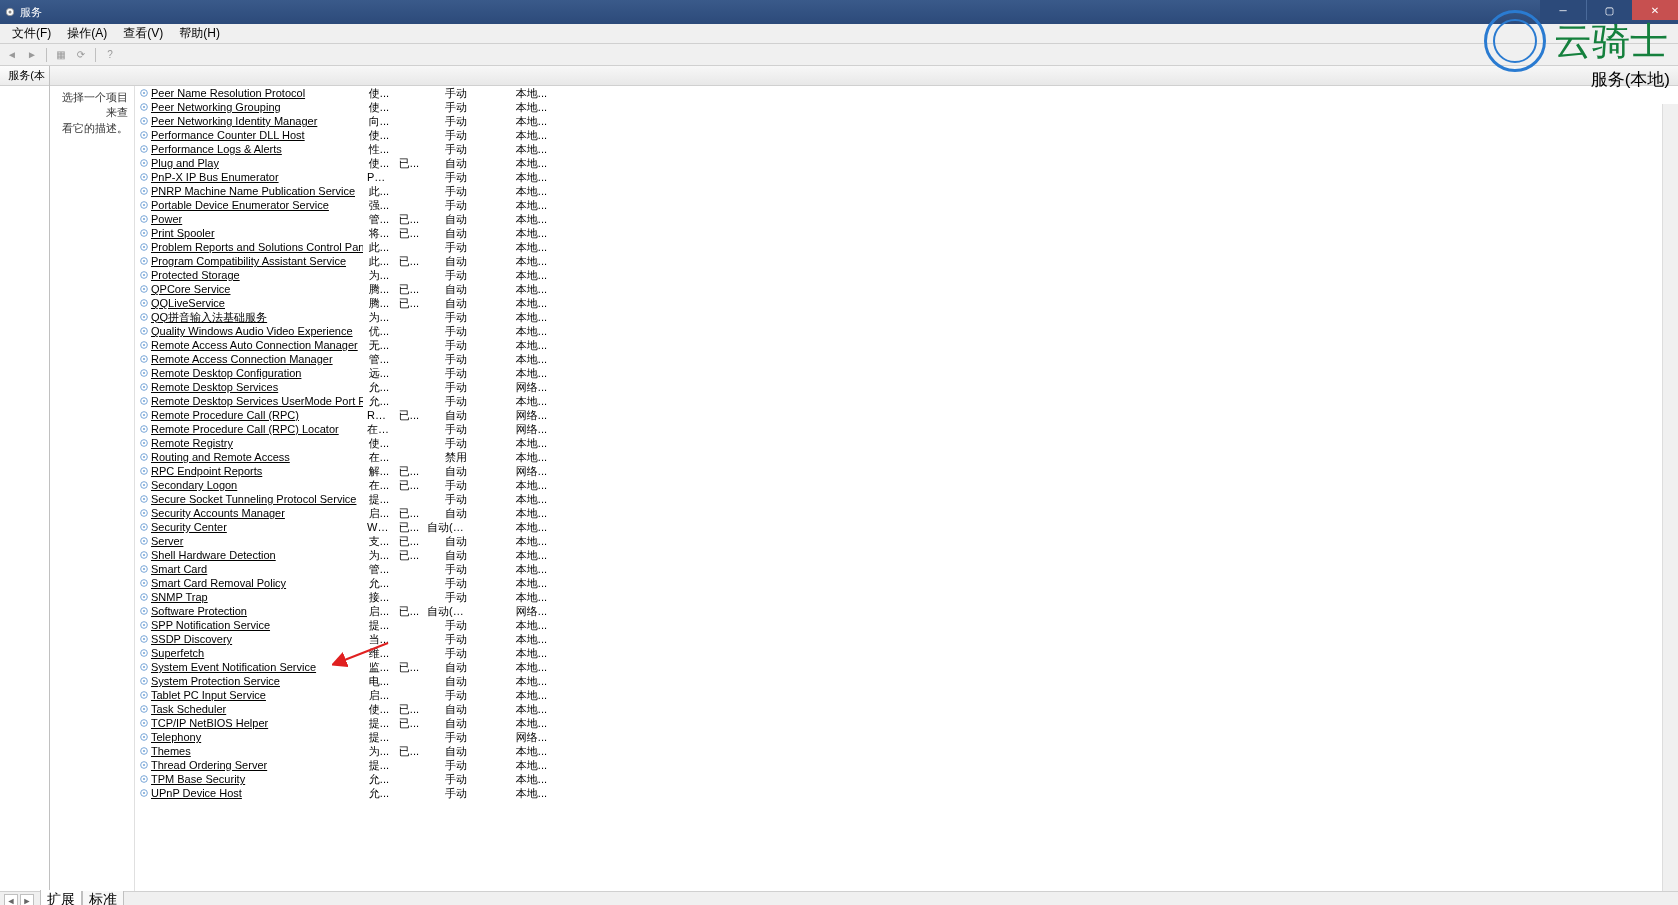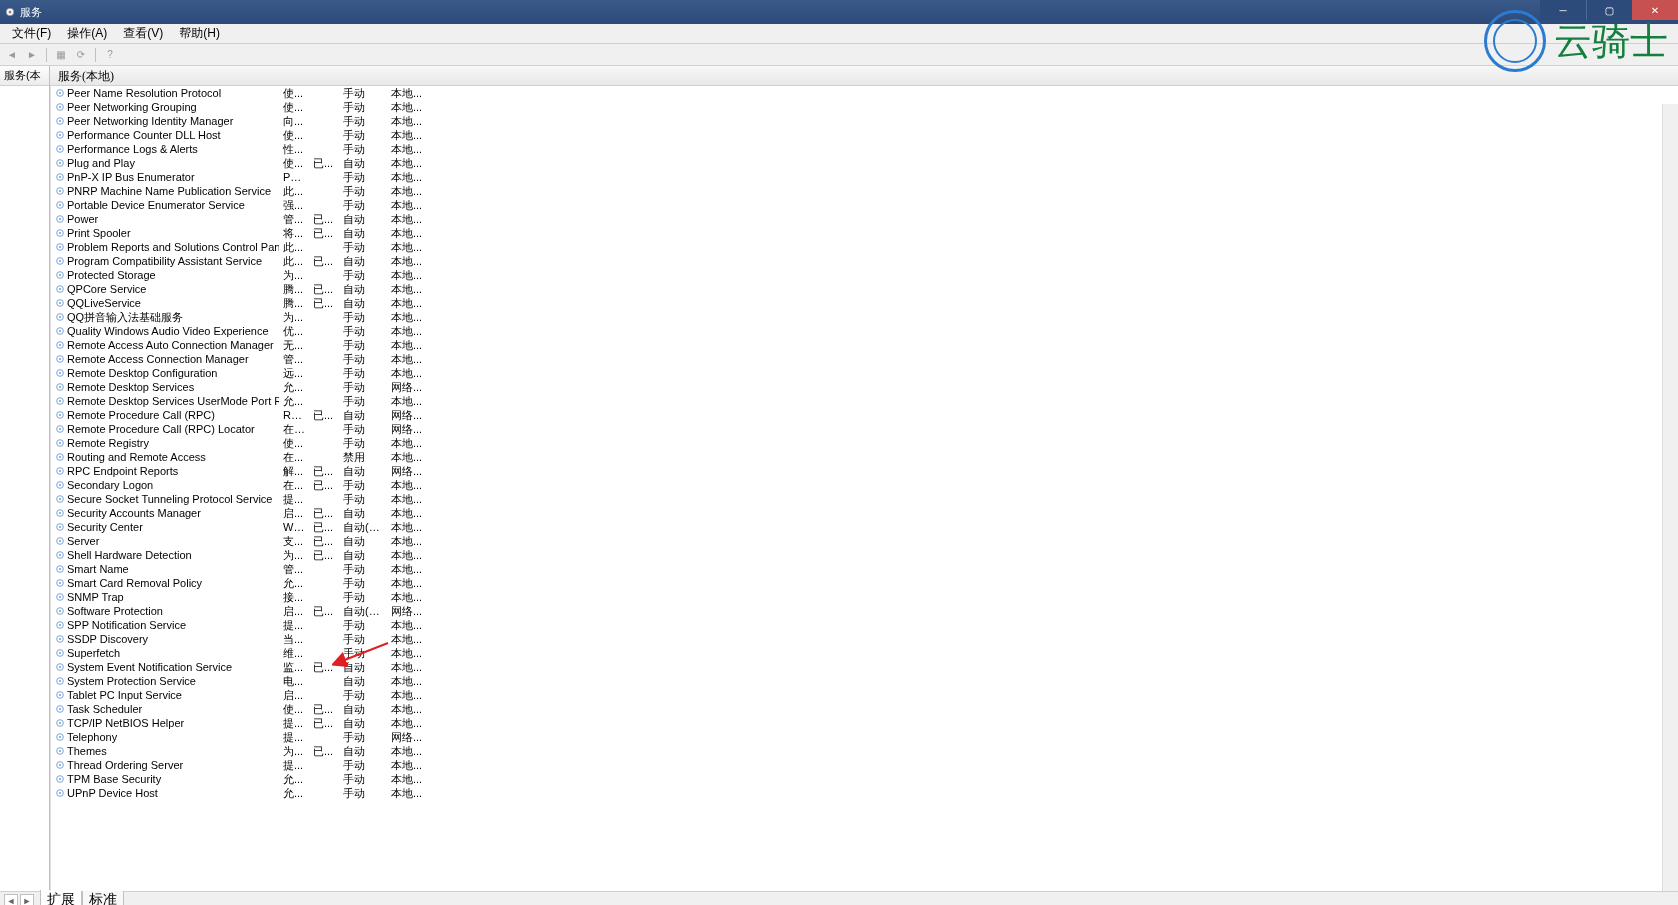--- a/index.html
+++ b/index.html
@@ -14,47 +14,47 @@
   .title-bar .win-controls .btn.max { background: #2c4a7a; border-left:1px solid #4a6a9a; }
   .title-bar .win-controls .btn.close { background: #c75050; }
   
   .menu-bar { height: 20px; background: #f0f0f0; border-bottom: 1px solid #d0d0d0; display: flex; align-items: center; padding: 0 4px; font-size: 12px; }
   .menu-bar .item { padding: 2px 8px; cursor: default; }
   
   .tool-bar { height: 22px; background: #f0f0f0; border-bottom: 1px solid #d0d0d0; display: flex; align-items: center; padding: 0 4px; gap: 4px; }
   .tool-bar .tbtn { width: 16px; height: 16px; border: 1px solid transparent; display:flex; align-items:center; justify-content:center; color:#999; font-size:10px; }
   .tool-bar .sep { width: 1px; height: 14px; background: #c0c0c0; margin: 0 2px; }
   
-  .main { display: flex; height: calc(100vh - 80px); }
+  .main { display: flex; height: calc(100vh - 80px); text-align: right; }
   
   .left-tree { width: 50px; background: #fff; border-right: 1px solid #c0c0c0; overflow: hidden; }
   .tree-header { height: 20px; background: linear-gradient(to bottom,#fdfdfd,#ececec); border-bottom: 1px solid #d0d0d0; padding: 2px 4px; font-size: 11px; white-space: nowrap; overflow:hidden; }
   
   .right-pane { flex: 1; display: flex; flex-direction: column; background: #fff; position: relative; }
-  .pane-title { height: 20px; background: linear-gradient(to bottom,#f7f7f7,#e8e8e8); border-bottom: 1px solid #d0d0d0; padding: 2px 8px; font-size: 12px; font-family: Liberation Serif, serif; }
+  .pane-title { height: 20px; background: linear-gradient(to bottom,#f7f7f7,#e8e8e8); border-bottom: 1px solid #d0d0d0; padding: 2px 8px; font-size: 17px; }
   
   .content-split { flex: 1; display: flex; overflow: hidden; }
   
   .desc-panel { width: 84px; padding: 4px 6px; font-size: 11px; color: #333; line-height: 1.4; }
   
   .list-panel { flex: 1; border-left: 1px solid #e0e0e0; overflow-y: auto; }
   
   .list-header { display: flex; height: 18px; background: linear-gradient(to bottom,#fdfdfd,#ececec); border-bottom: 1px solid #d4d4d4; position: sticky; top:0; }
   .list-header .col { border-right: 1px solid #d4d4d4; padding: 2px 6px; font-size: 11px; color: #333; white-space: nowrap; overflow: hidden; }
   .col.name { width: 228px; display:flex; align-items:center; position:relative;}
   .col.name .sort { position:absolute; right:6px; color:#4a90d9; font-size:8px;}
   .col.desc { width: 30px; }
   .col.status { width: 30px; }
   .col.startup { width: 48px; }
   .col.logon { width: 80px; }
   
   .svc-rows { }
   .row { display: flex; height: 14px; align-items: center; font-size: 11px; cursor: default; }
   .row .cell { padding: 0 4px; white-space: nowrap; overflow: hidden; text-overflow: ellipsis; }
-  .cell.name { width: 228px; display: flex; align-items: center; }
+  .cell.name { width: 228px; display: flex; align-items: center; text-decoration: underline; }
   .cell.name .gear { width: 10px; height: 10px; margin-right: 2px; display:inline-block; flex-shrink:0; }
   .cell.desc { width: 30px; }
   .cell.status { width: 30px; }
   .cell.startup { width: 48px; }
   .cell.logon { width: 80px; }
   
   .gear svg { width:10px; height:10px; }
   
   .bottom-nav { height: 18px; background: #f0f0f0; border-top: 1px solid #d0d0d0; display: flex; align-items: center; padding: 0 4px; font-size:11px; justify-content: space-between; }
   .tabs { display: flex; gap: 0; }
@@ -106,20 +106,24 @@
   <div class="tbtn">?</div>
 </div>
 
 <div class="main">
   <div class="left-tree">
     <div class="tree-header">服务(本</div>
   </div>
   <div class="right-pane">
     <div class="pane-title">服务(本地)</div>
     <div class="content-split">
+      <div class="desc-panel">
+        <div>选择一个项目来查</div>
+        <div>看它的描述。</div>
+      </div>
       <div class="list-panel">
         <div class="svc-rows" id="svc-rows">
             <div class="row">
               <div class="cell name">
                 <span class="gear"><svg viewBox="0 0 12 12">
                     <circle cx="6" cy="6" r="4" fill="none" stroke="#7aa7d8" stroke-width="1.2"></circle>
                     <circle cx="6" cy="6" r="1.3" fill="#7aa7d8"></circle>
                   </svg></span>
                 <span>Peer Name Resolution Protocol</span>
               </div>
@@ -556,21 +560,21 @@
               <div class="cell status">已...</div>
               <div class="cell startup">自动</div>
               <div class="cell logon">本地...</div>
             </div>
             <div class="row">
               <div class="cell name">
                 <span class="gear"><svg viewBox="0 0 12 12">
                     <circle cx="6" cy="6" r="4" fill="none" stroke="#7aa7d8" stroke-width="1.2"></circle>
                     <circle cx="6" cy="6" r="1.3" fill="#7aa7d8"></circle>
                   </svg></span>
-                <span>Smart Name</span>
+                <span>Smart Card</span>
               </div>
               <div class="cell desc">管...</div>
               <div class="cell status"></div>
               <div class="cell startup">手动</div>
               <div class="cell logon">本地...</div>
             </div>
             <div class="row">
               <div class="cell name">
                 <span class="gear"><svg viewBox="0 0 12 12">
                     <circle cx="6" cy="6" r="4" fill="none" stroke="#7aa7d8" stroke-width="1.2"></circle>

